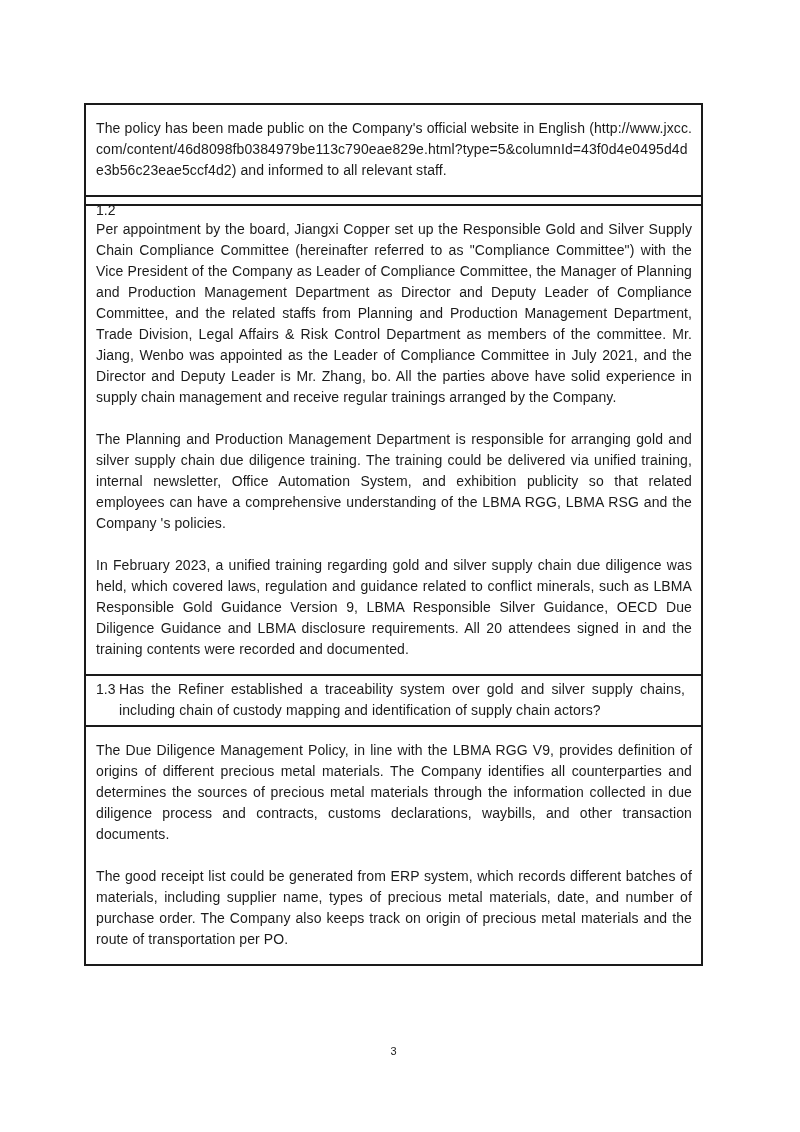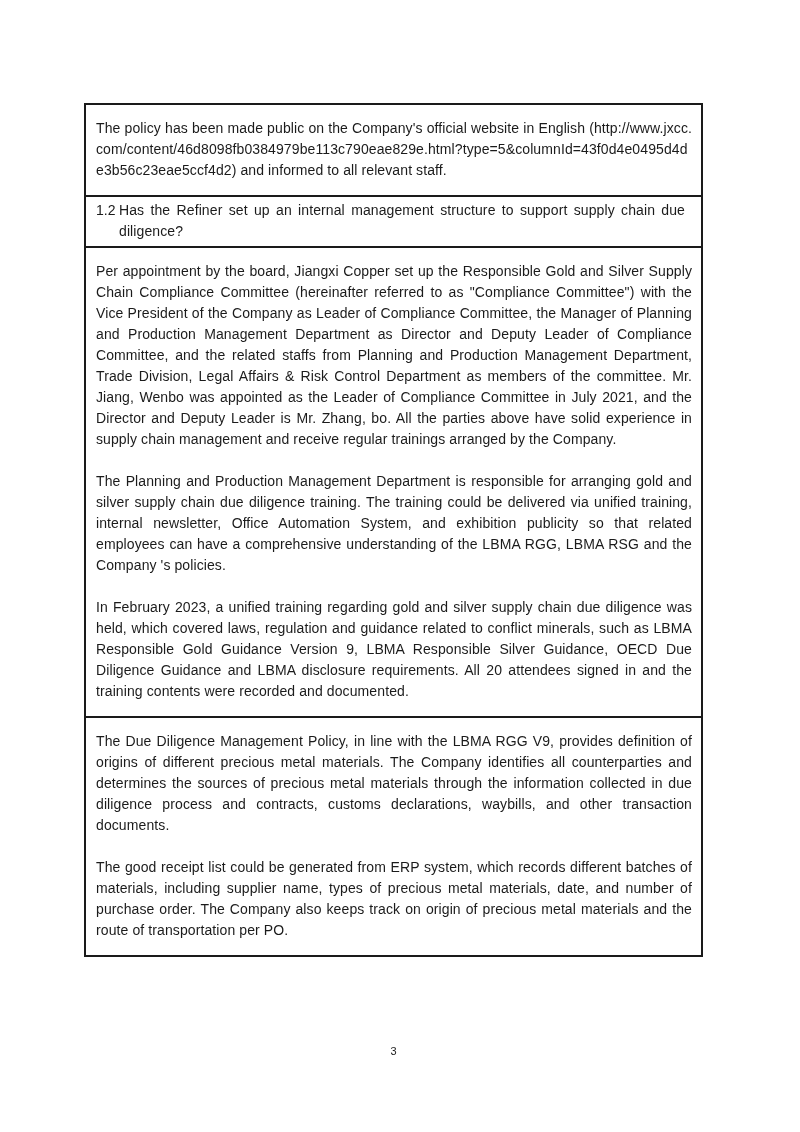--- a/index.html
+++ b/index.html
@@ -87,29 +87,32 @@
 <div class="sheet">
 
   <div class="qa-table">
 
     <div class="cell answer-cell">
       <p class="para wrap-url">The policy has been made public on the Company's official website in English (http://www.jxcc.com/content/46d8098fb0384979be113c790eae829e.html?type=5&amp;columnId=43f0d4e0495d4de3b56c23eae5ccf4d2) and informed to all relevant staff.</p>
     </div>
 
     <div class="cell question-cell">
       <span class="qnum">1.2</span>
-      <div class="qtext">Has the Refiner set up an internal management structure to support supply chain due diligence?</div>
     </div>
 
     <div class="cell answer-cell">
       <p class="para">Per appointment by the board, Jiangxi Copper set up the Responsible Gold and Silver Supply Chain Compliance Committee (hereinafter referred to as "Compliance Committee") with the Vice President of the Company as Leader of Compliance Committee, the Manager of Planning and Production Management Department as Director and Deputy Leader of Compliance Committee, and the related staffs from Planning and Production Management Department, Trade Division, Legal Affairs &amp; Risk Control Department as members of the committee. Mr. Jiang, Wenbo was appointed as the Leader of Compliance Committee in July 2021, and the Director and Deputy Leader is Mr. Zhang, bo. All the parties above have solid experience in supply chain management and receive regular trainings arranged by the Company.</p>
       <p class="para">The Planning and Production Management Department is responsible for arranging gold and silver supply chain due diligence training. The training could be delivered via unified training, internal newsletter, Office Automation System, and exhibition publicity so that related employees can have a comprehensive understanding of the LBMA RGG, LBMA RSG and the Company 's policies.</p>
       <p class="para">In February 2023, a unified training regarding gold and silver supply chain due diligence was held, which covered laws, regulation and guidance related to conflict minerals, such as LBMA Responsible Gold Guidance Version 9, LBMA Responsible Silver Guidance, OECD Due Diligence Guidance and LBMA disclosure requirements. All 20 attendees signed in and the training contents were recorded and documented.</p>
     </div>
 
+    <div class="cell question-cell">
+      <span class="qnum">1.3</span>
+      <div class="qtext">Has the Refiner established a traceability system over gold and silver supply chains, including chain of custody mapping and identification of supply chain actors?</div>
+    </div>
 
     <div class="cell answer-cell">
       <p class="para">The Due Diligence Management Policy, in line with the LBMA RGG V9, provides definition of origins of different precious metal materials. The Company identifies all counterparties and determines the sources of precious metal materials through the information collected in due diligence process and contracts, customs declarations, waybills, and other transaction documents.</p>
       <p class="para">The good receipt list could be generated from ERP system, which records different batches of materials, including supplier name, types of precious metal materials, date, and number of purchase order. The Company also keeps track on origin of precious metal materials and the route of transportation per PO.</p>
     </div>
 
   </div>
 
   <div class="page-number">3</div>
 

